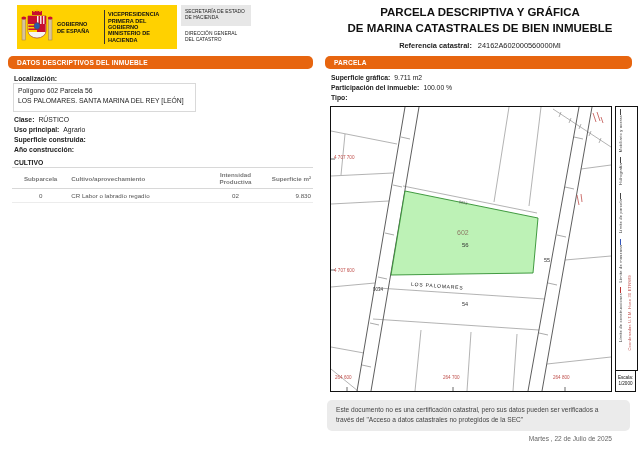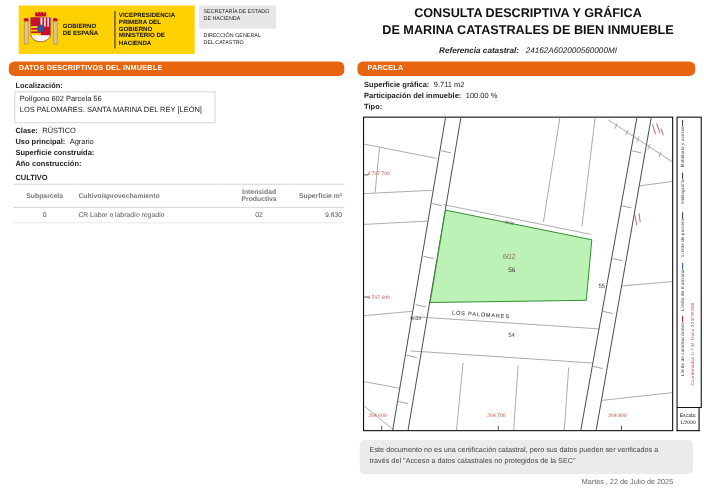--- a/index.html
+++ b/index.html
@@ -6,21 +6,21 @@
     font-family:"Liberation Sans",sans-serif;color:#222;position:relative;}
   .abs{position:absolute;}
   .bold{font-weight:bold;}
   
   #logo-yellow{left:17px;top:5px;width:160px;height:44px;background:#FFD100;}
   #logo-divider{left:104px;top:10px;width:1px;height:34px;background:#333;}
   .logo-txt{font-size:5.6px;font-weight:bold;line-height:6.6px;color:#111;}
   .logo-sub{font-size:4.9px;line-height:5.8px;color:#222;}
   #gray-box{left:181px;top:5px;width:70px;height:21px;background:#e7e7e7;}
   .title-line{left:330px;width:300px;text-align:center;font-size:11.5px;font-weight:bold;color:#111;}
-  #ref-row{left:330px;top:41px;width:300px;text-align:center;font-size:7.4px;color:#222;font-style:italic;}
+  #ref-row{left:330px;top:41px;width:300px;text-align:center;font-size:7.4px;color:#222;}
   #ref-row .lbl{font-weight:bold;margin-right:6px;}
   
   .obar{height:13px;background:#E7650F;border-radius:5px;color:#fff;font-size:6.6px;
     font-weight:bold;line-height:13px;padding-left:9px;letter-spacing:.2px;box-sizing:border-box;}
   
   .flabel{font-weight:bold;margin-right:4px;}
   .frow{position:absolute;font-size:6.8px;color:#222;white-space:nowrap;}
   #loc-box{left:13px;top:83px;width:181px;height:27px;border:1px solid #d9d9d9;}
   .small-line{position:absolute;font-size:6.8px;color:#222;white-space:nowrap;}
   #cultivo-table{left:12px;top:167px;width:301px;border-collapse:collapse;font-size:6.2px;}
@@ -71,21 +71,21 @@
   </div>
 </div>
 <div class="abs" id="logo-divider"></div>
 <div class="abs logo-txt" style="left:108px;top:11px;width:66px">VICEPRESIDENCIA PRIMERA DEL GOBIERNO</div>
 <div class="abs logo-txt" style="left:108px;top:30px;width:66px">MINISTERIO DE HACIENDA</div>
 <div class="abs" id="gray-box">
   <div class="logo-sub" style="padding:4px 0 0 4px;width:60px">SECRETARÍA DE ESTADO DE HACIENDA</div>
 </div>
 <div class="abs logo-sub" style="left:185px;top:31px;width:62px">DIRECCIÓN GENERAL DEL CATASTRO</div>
 
-<div class="abs title-line" style="top:6px">CONSULTA DESCRIPTIVA Y GRÁFICA</div>
+<div class="abs title-line" style="top:6px">PARCELA DESCRIPTIVA Y GRÁFICA</div>
 <div class="abs title-line" style="top:22px">DE MARINA CATASTRALES DE BIEN INMUEBLE</div>
 <div class="abs" id="ref-row">
   <span class="lbl">Referencia catastral:</span><span>24162A602000560000MI</span>
 </div>
 
 <div class="abs obar" style="left:8px;top:56px;width:305px">DATOS DESCRIPTIVOS DEL INMUEBLE</div>
 
 <div class="abs small-line bold" style="left:14px;top:75px">Localización:</div>
 <div class="abs" id="loc-box"></div>
 <div class="abs small-line" style="left:18px;top:87px">Polígono 602 Parcela 56</div>

